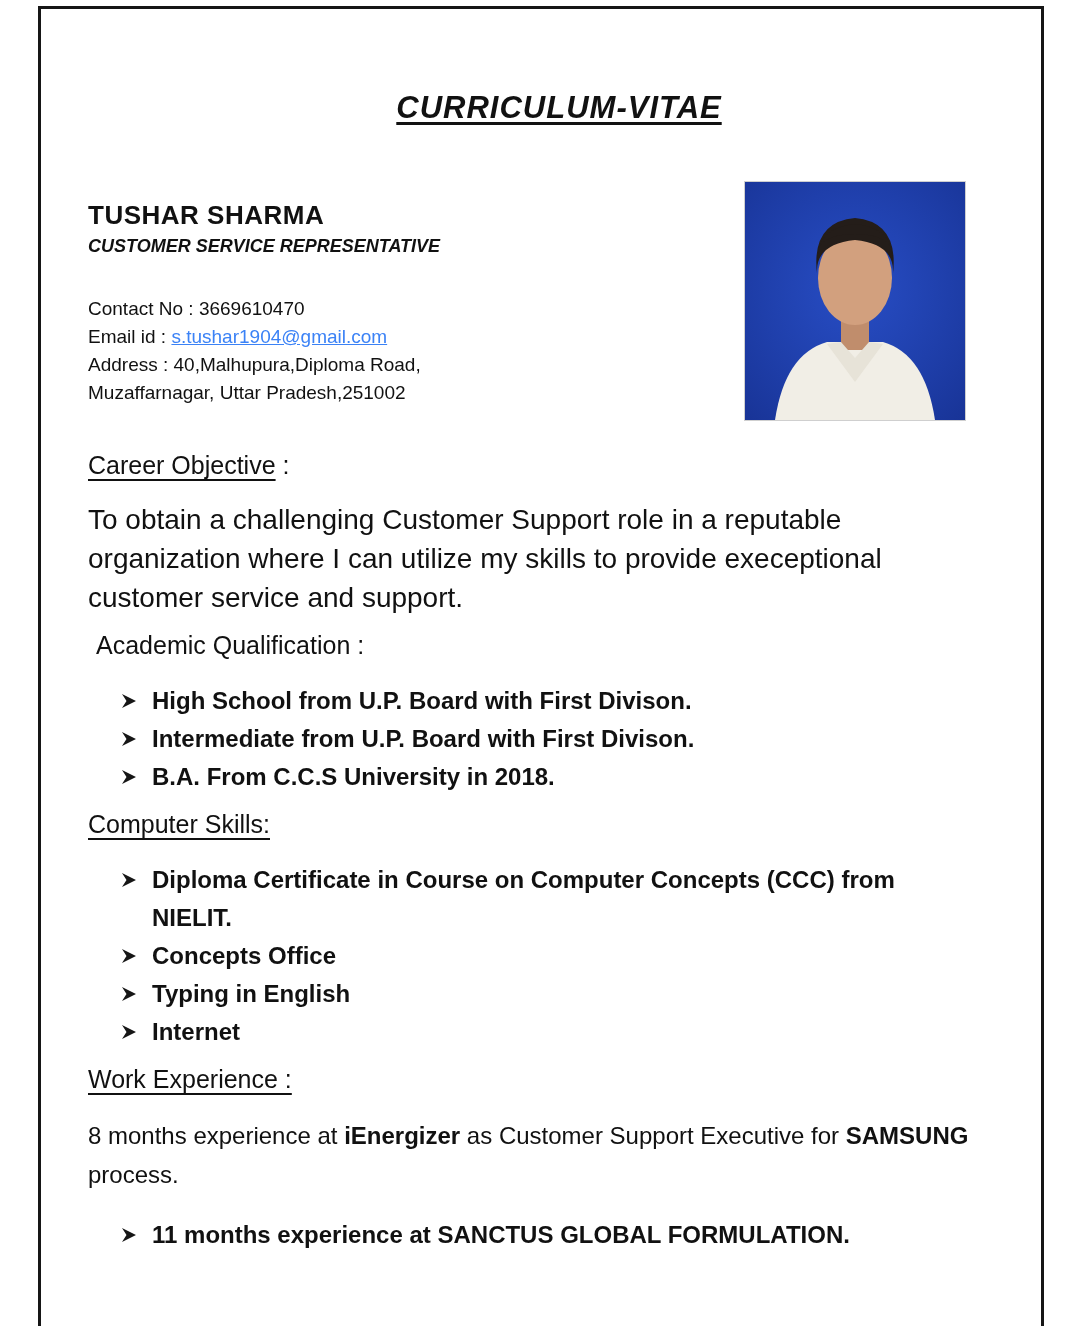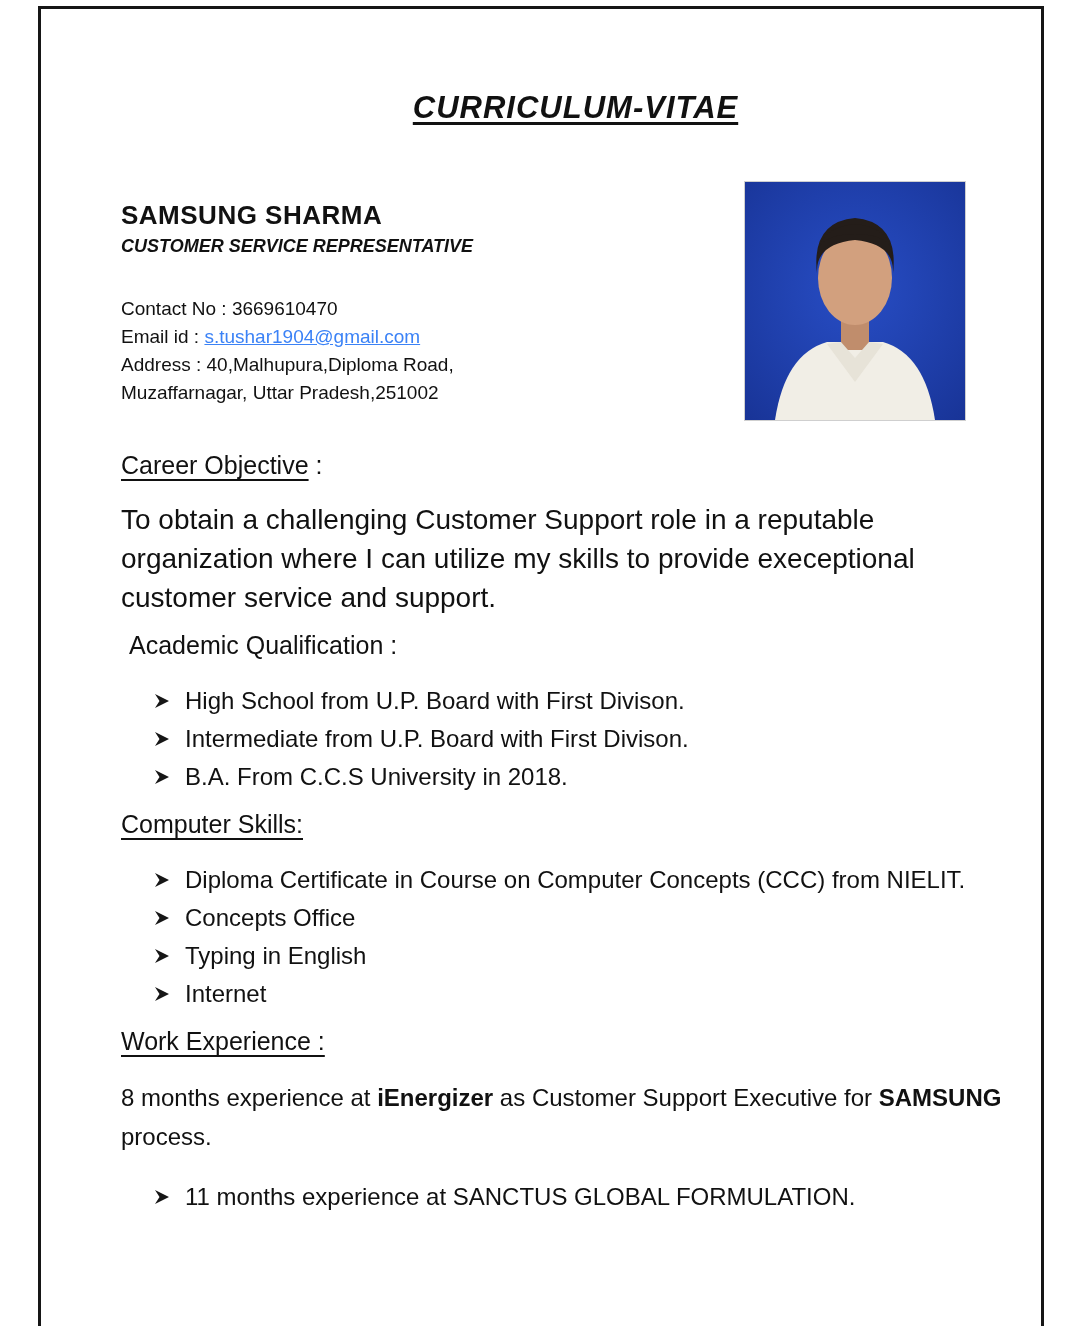--- a/index.html
+++ b/index.html
@@ -6,21 +6,21 @@
   html,body { background:#ffffff; }
   body { font-family:"Liberation Sans","DejaVu Sans",sans-serif; color:#111; }
   .page {
     position:relative; width:1080px; height:1326px; margin:0 auto;
     background:#ffffff; overflow:hidden;
   }
   .frame {
     position:absolute; left:38px; top:6px; width:1006px; height:1400px;
     border:3px solid #161616; pointer-events:none;
   }
-  .content { position:relative; padding:0 50px 0 88px;margin-left:33px; }
+  .content { position:relative; padding:0 50px 0 88px; }
 
   .cv-title {
     padding-top:90px; text-align:center;
     font-size:31px; font-weight:bold; font-style:italic;
     text-decoration:underline; text-underline-offset:4px; letter-spacing:1px;
   }
 
   .name { margin-top:74px; font-size:26px; font-weight:bold; letter-spacing:0.5px; }
   .role { margin-top:5px; font-size:18px; font-weight:bold; font-style:italic; }
 
@@ -39,21 +39,21 @@
   .underlined { text-decoration:underline; text-underline-offset:5px; }
   .h-career { margin-top:44px; }
   .objective { margin-top:20px; font-size:28px; line-height:39px; max-width:900px; }
 
   .h-academic { margin-top:14px; padding-left:8px; }
   .h-computer { margin-top:14px; }
   .h-work { margin-top:14px; }
   .h-pharma { margin-top:16px; }
 
   .blist { margin-top:22px; padding-left:32px; }
-  .li { display:flex; align-items:flex-start; gap:15px; font-size:24px; line-height:38px; max-width:830px; }
+  .li { display:flex; align-items:flex-start; gap:15px; font-size:24px; line-height:38px; max-width:830px;font-weight:bold; }
   .arrow { flex:0 0 auto; margin-top:10px; }
 
   .work-text { margin-top:22px; font-size:24px; line-height:39px; max-width:900px; }
   .b { font-weight:bold; }
 </style>
 </head>
 <body>
 
 <div class="page">
   <div class="frame"></div>
@@ -74,21 +74,21 @@
       <ellipse cx="110" cy="96" rx="37" ry="47" fill="#d2a07e"></ellipse>
       <path d="M72 92 Q66 40 110 36 Q154 40 148 92 Q150 62 110 58 Q70 62 72 92 Z" fill="#241d19"></path>
       <path d="M73 80 Q70 46 110 42 Q150 46 147 80 L147 66 Q138 52 110 52 Q82 52 73 66 Z" fill="#241d19"></path>
     </svg>
   </div>
 
   <div class="content">
 
     <div class="cv-title">CURRICULUM-VITAE</div>
 
-    <div class="name">SAMSUNG SHARMA</div>
+    <div class="name">TUSHAR SHARMA</div>
     <div class="role">CUSTOMER SERVICE REPRESENTATIVE</div>
 
     <div class="contact">
       <div>Contact No : 3669610470</div>
       <div><span>Email id : </span><a class="email-link">s.tushar1904@gmail.com</a></div>
       <div>Address : 40,Malhupura,Diploma Road,</div>
       <div>Muzaffarnagar, Uttar Pradesh,251002</div>
     </div>
 
     <div class="sec-heading h-career"><span class="underlined">Career Objective</span><span> :</span></div>

